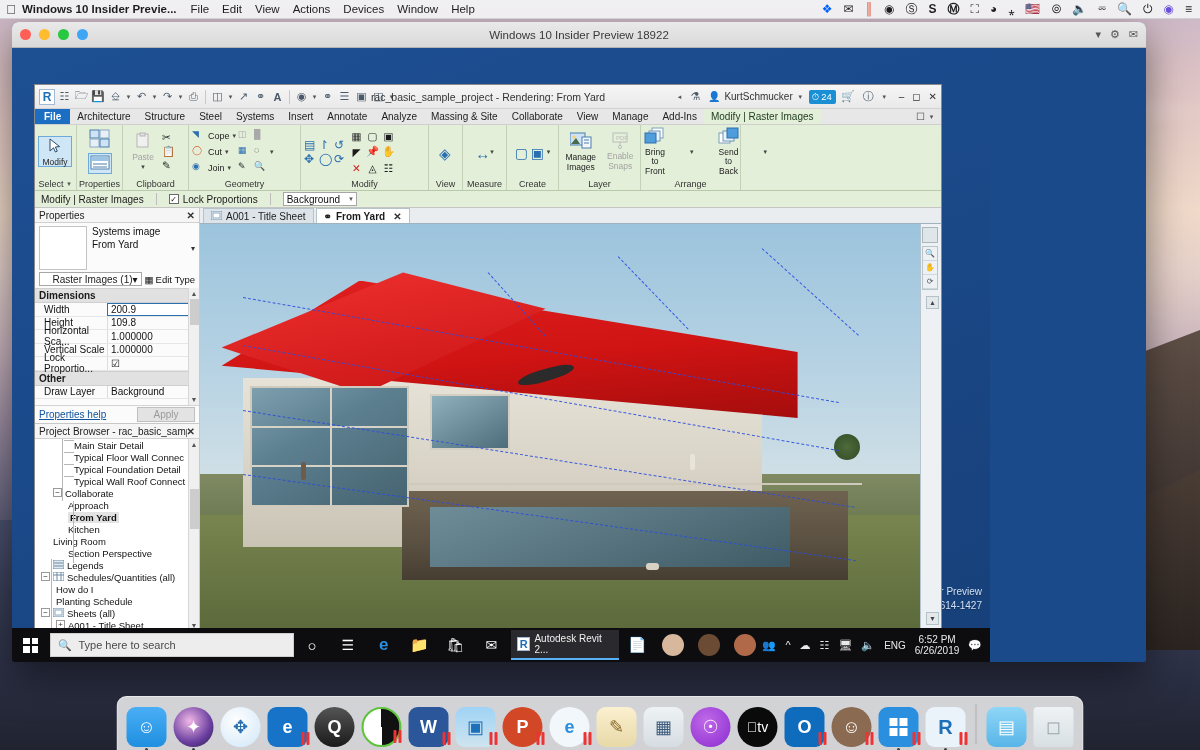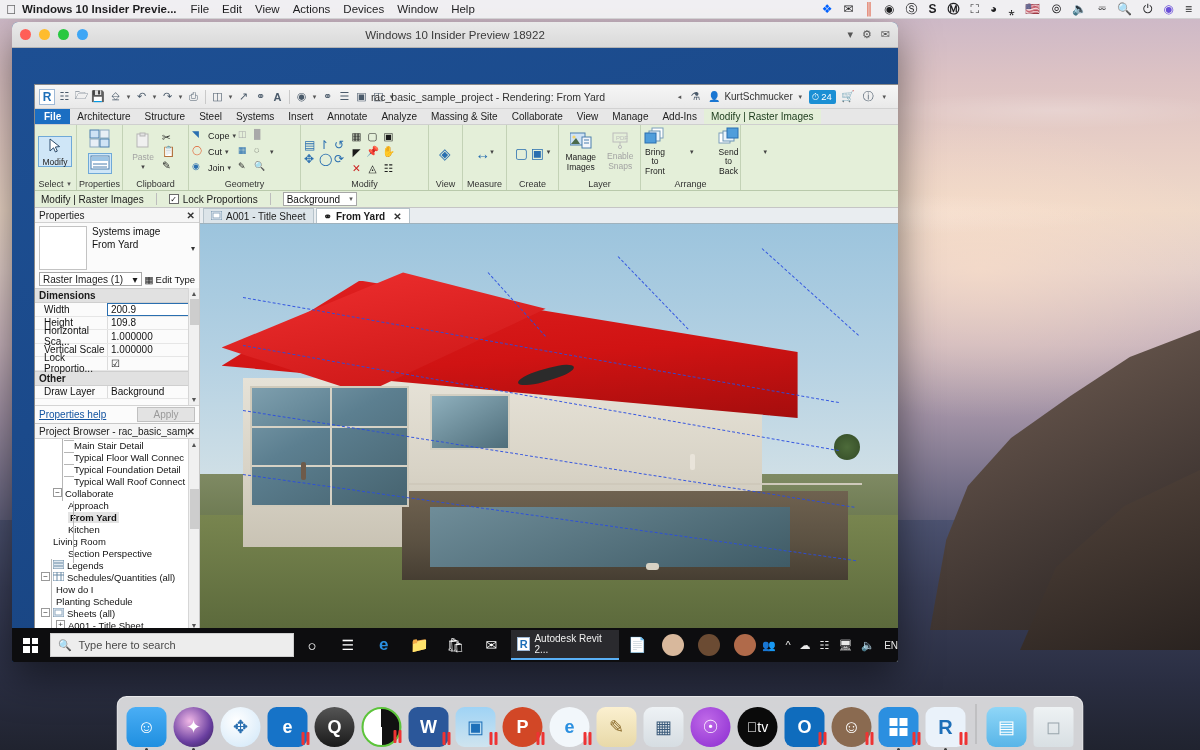--- a/index.html
+++ b/index.html
@@ -57,21 +57,21 @@
     border-bottom:1px solid rgba(0,0,0,.12);
   }
   .apple-logo { width:22px; text-align:center; font-size:13px; line-height:1; }
   #menubar .mb-title { font-weight:bold; margin-right:14px; }
   #menubar .mb-item { margin-right:13px; }
   #menubar .mb-right { margin-left:auto; display:flex; align-items:center; gap:11px; padding-right:8px; }
   .mb-ico { font-size:12px; line-height:1; display:inline-block; }
 
   
   #vmwin {
-    position:absolute; left:12px; top:22px; width:886px; height:640px;
+    position:absolute; left:12px; top:22px; width:1134px; height:640px;
     background:#1a4a8a; border-radius:6px 6px 2px 2px;
     box-shadow: 0 14px 40px rgba(0,0,0,.5);
     overflow:hidden; z-index:20;
   }
   #vmtitle {
     height:26px; background:linear-gradient(180deg,#e9e9e9,#d9d9d9);
     border-bottom:1px solid #b4b4b4;
     display:flex; align-items:center; padding:0 8px; position:relative;
   }
   .traffic { display:flex; gap:8px; align-items:center; }
@@ -177,21 +177,21 @@
     height:15px; background:#f5f5f5; border-bottom:1px solid #d0d0d0;
     display:flex; align-items:center; padding:0 4px; font-size:10px; color:#222;
   }
   .palhead .x{ margin-left:auto; font-size:10px; font-weight:bold; color:#333;}
   #props { height:216px; background:#fbfbfb; display:flex; flex-direction:column; border-bottom:1px solid #c8c8c8;}
   .ptype { display:flex; padding:3px 4px 2px; gap:5px; }
   .pthumb { width:48px;height:44px;background:#fff;border:1px solid #c3c3c3; }
   .ptxt { font-size:10px; line-height:1.25; color:#111; }
   .pdrop { margin-left:auto; font-size:8px; color:#333; align-self:center;}
   .psel { display:flex; align-items:center; gap:3px; padding:0 4px 2px; }
-  .psel .sbox { flex:1; height:14px; background:#fff; border:1px solid #a7a7a7; display:flex;align-items:center;justify-content:space-between;padding:0 3px; font-size:10px;}
+  .psel .sbox { flex:1; height:14px; background:#fff; border:1px solid #a7a7a7; display:flex;align-items:center;justify-content:flex-end;padding:0 3px; font-size:10px;}
   .psel .edit { font-size:9.5px; color:#111; white-space:nowrap; display:flex; align-items:center; gap:2px;}
   .ptable { flex:1; overflow:hidden; position:relative; }
   .grp { background:#e1e1e1; font-size:10px; font-weight:bold; padding:1px 4px; border-top:1px solid #cfcfcf; border-bottom:1px solid #cfcfcf;}
   .prow2 { display:flex; height:13.5px; align-items:stretch; font-size:10px; border-bottom:1px solid #e6e6e6;}
   .prow2 .k { width:72px; padding-left:9px; display:flex; align-items:center; color:#111;}
   .prow2 .v { flex:1; border-left:1px solid #dcdcdc; padding-left:3px; display:flex; align-items:center; color:#111;}
   .prow2 .v.active { border:1px solid #2a6fb0; background:#fff; }
   .pscroll { position:absolute; right:0; top:0; width:11px; height:100%; background:#f0f0f0; border-left:1px solid #d6d6d6;}
   .pscroll .arrow{ height:11px; text-align:center; font-size:7px; color:#555; line-height:11px;}
   .pscroll .thumb{ position:absolute; top:11px; left:1px; width:9px; height:26px; background:#cdcdcd; }

